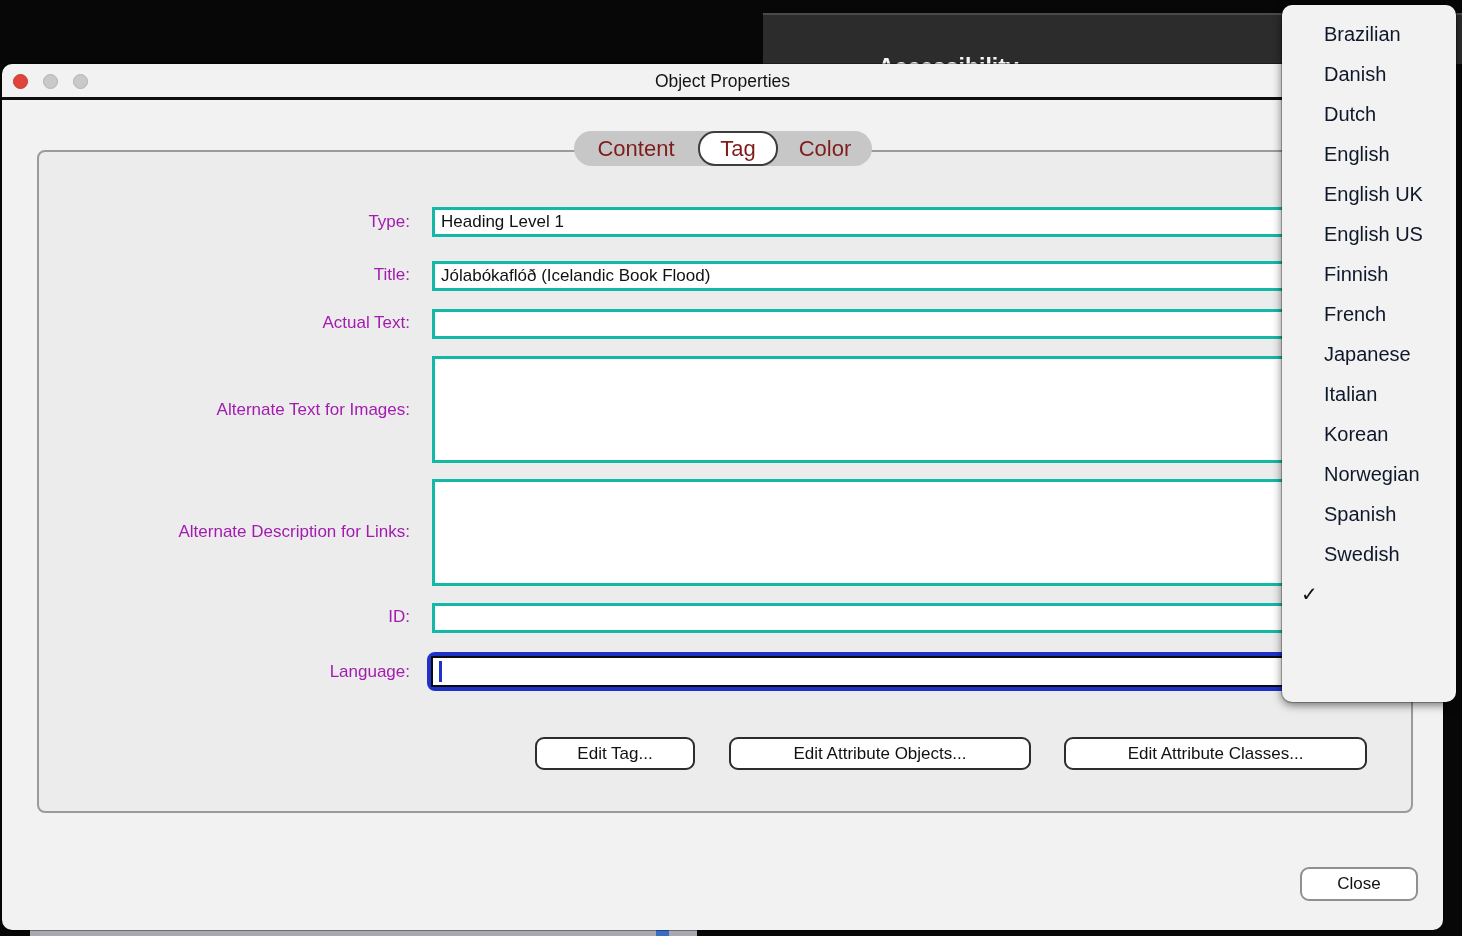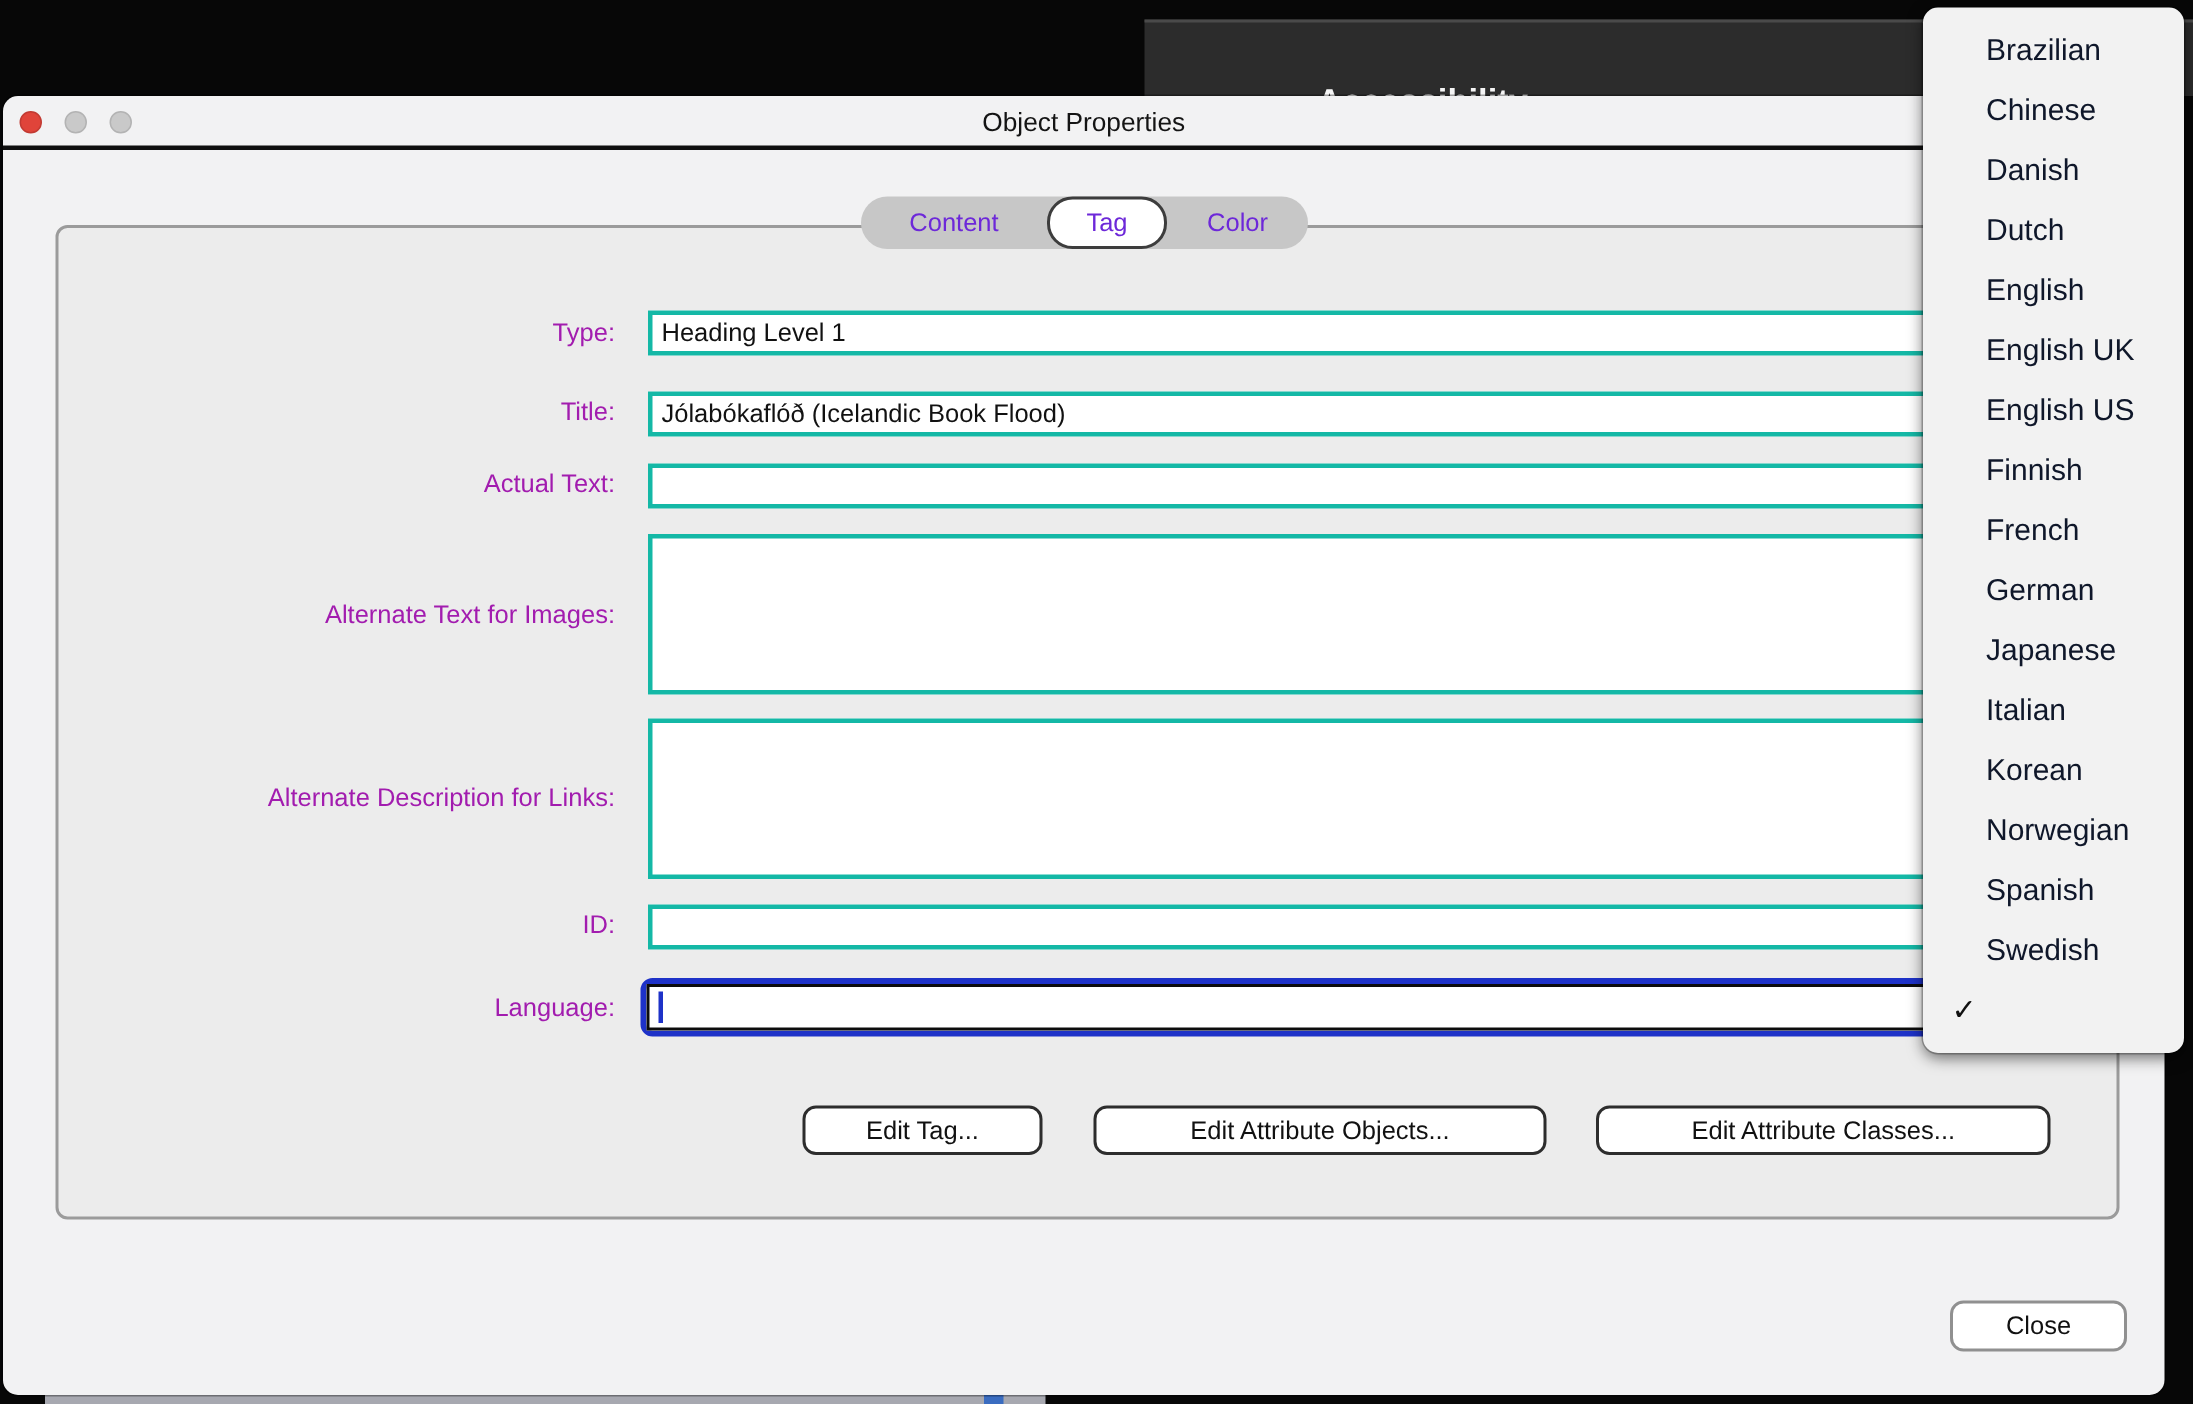--- a/index.html
+++ b/index.html
@@ -50,21 +50,21 @@
     position: absolute; left: 35px; top: 86px; width: 1376px; height: 663px;
     background: #ececec; border: 2px solid #9b9b9b; border-radius: 8px;
   }
   .tabs {
     position: absolute; left: 572px; top: 67px; width: 298px; height: 35px;
     background: #c7c7c7; border-radius: 18px; display: flex; align-items: stretch;
     z-index: 3;
   }
   .tab {
     display: flex; align-items: center; justify-content: center;
-    font-size: 17px; color: #6d28d9; cursor: default;
+    font-size: 22px; color: #7f1d1d; cursor: default;
   }
   .tab.seg-content { width: 124px; }
   .tab.seg-tag     { width: 80px;  background: #ffffff; border: 2px solid #3d3d3d; border-radius: 17px; }
   .tab.seg-color   { width: 94px; }
 
   
   .flabel {
     position: absolute; left: 0; width: 408px; text-align: right;
     font-size: 17px; color: #a21caf; line-height: 22px;
   }
@@ -172,29 +172,27 @@
   <div class="btn edit-tag">Edit Tag...</div>
   <div class="btn edit-objects">Edit Attribute Objects...</div>
   <div class="btn edit-classes">Edit Attribute Classes...</div>
 
   <div class="btn close-btn">Close</div>
 </div>
 
 <div class="menu">
   <div>
       <div class="menu-item">Brazilian</div>
-      <div class="menu-item">Chinese</div>
       <div class="menu-item">Danish</div>
       <div class="menu-item">Dutch</div>
       <div class="menu-item">English</div>
       <div class="menu-item">English UK</div>
       <div class="menu-item">English US</div>
       <div class="menu-item">Finnish</div>
       <div class="menu-item">French</div>
-      <div class="menu-item">German</div>
       <div class="menu-item">Japanese</div>
       <div class="menu-item">Italian</div>
       <div class="menu-item">Korean</div>
       <div class="menu-item">Norwegian</div>
       <div class="menu-item">Spanish</div>
       <div class="menu-item">Swedish</div>
     </div>
   <div class="menu-checkrow">
     <span>✓</span>
     <span></span>

